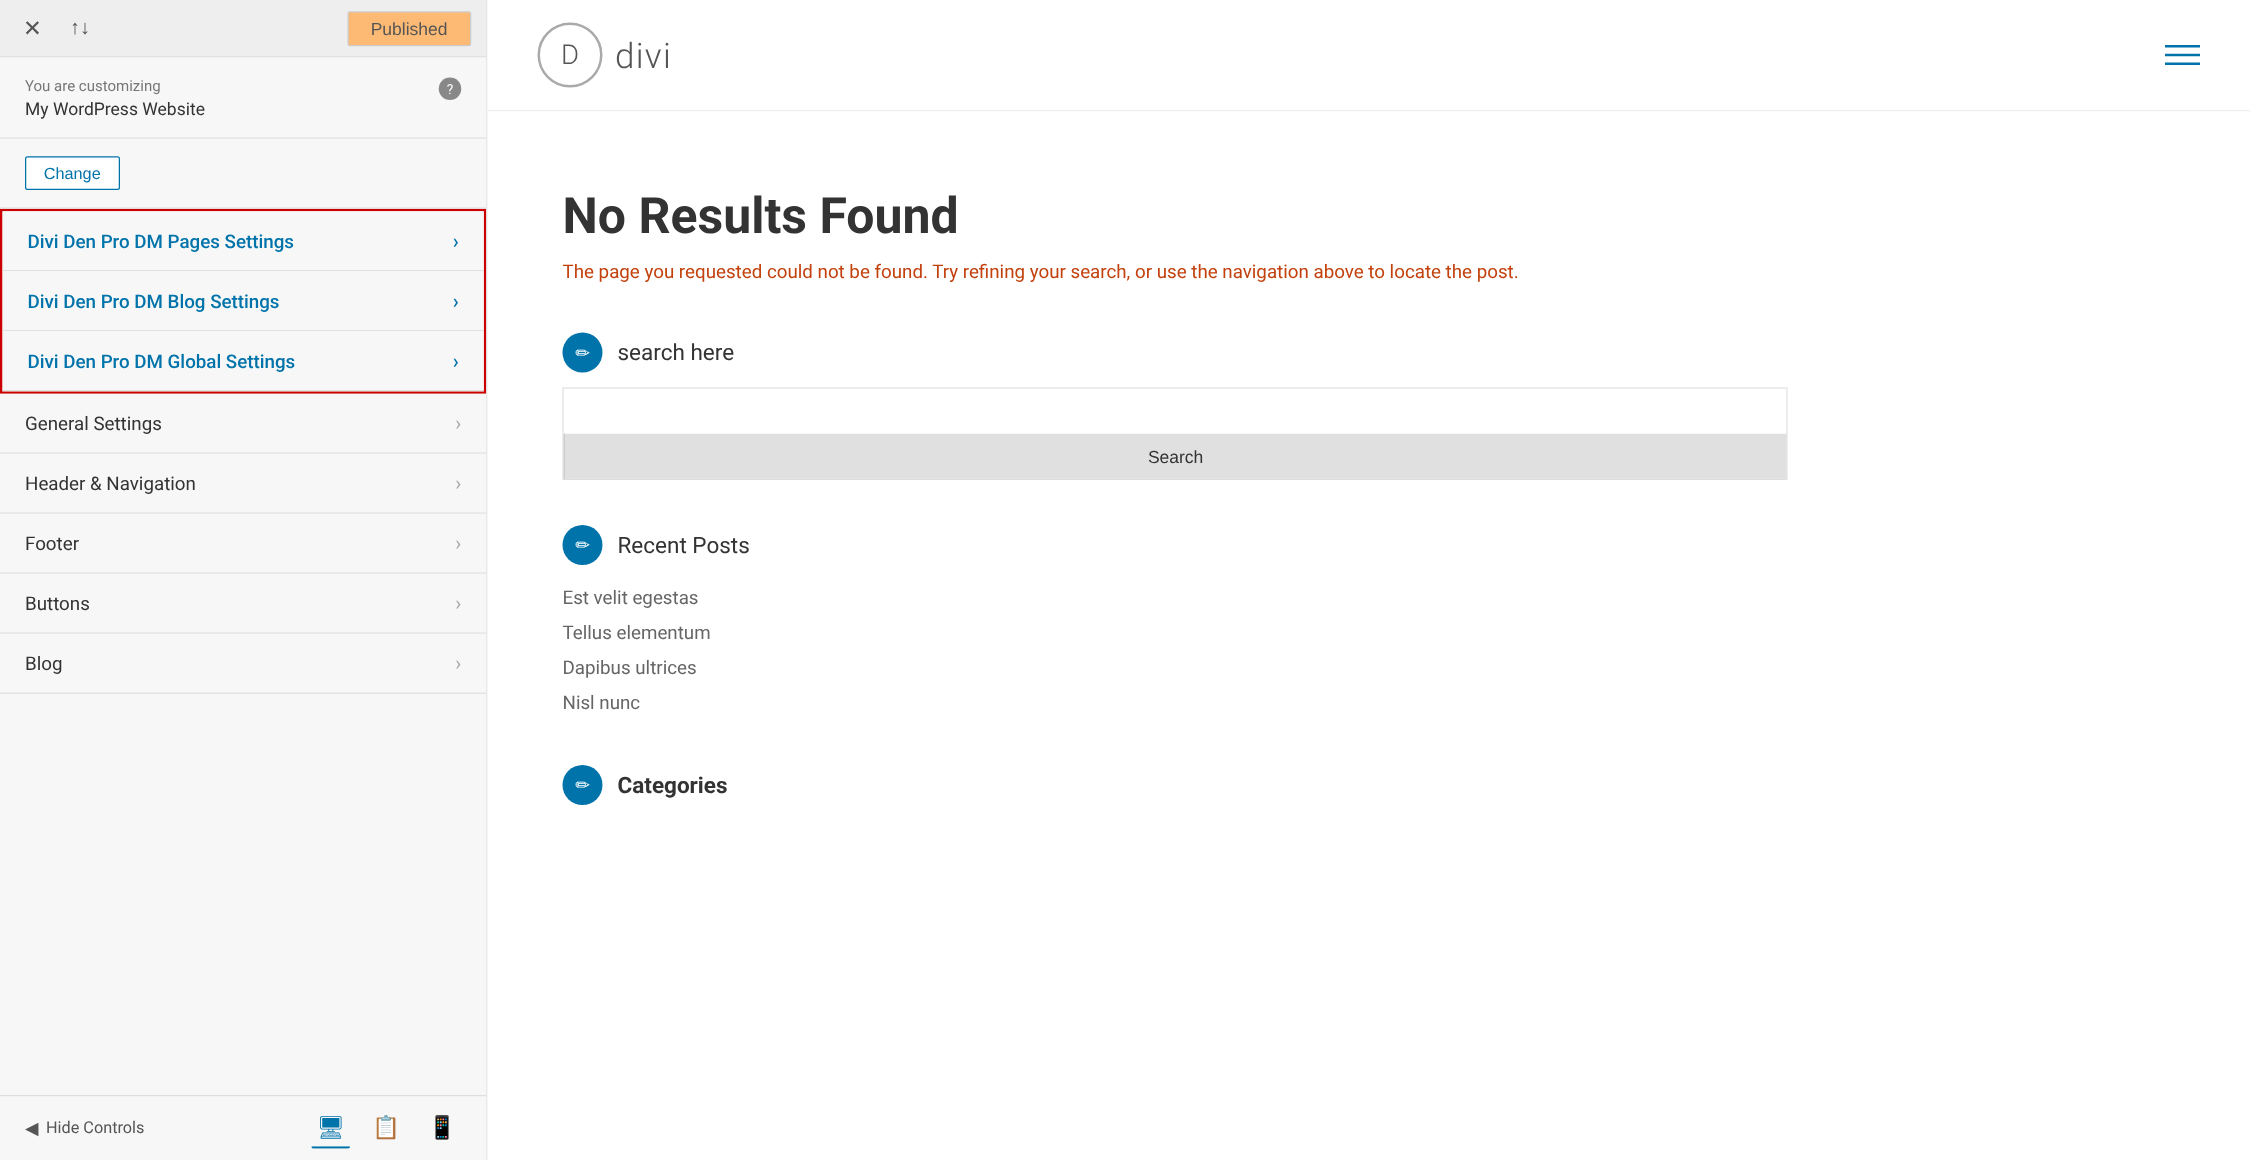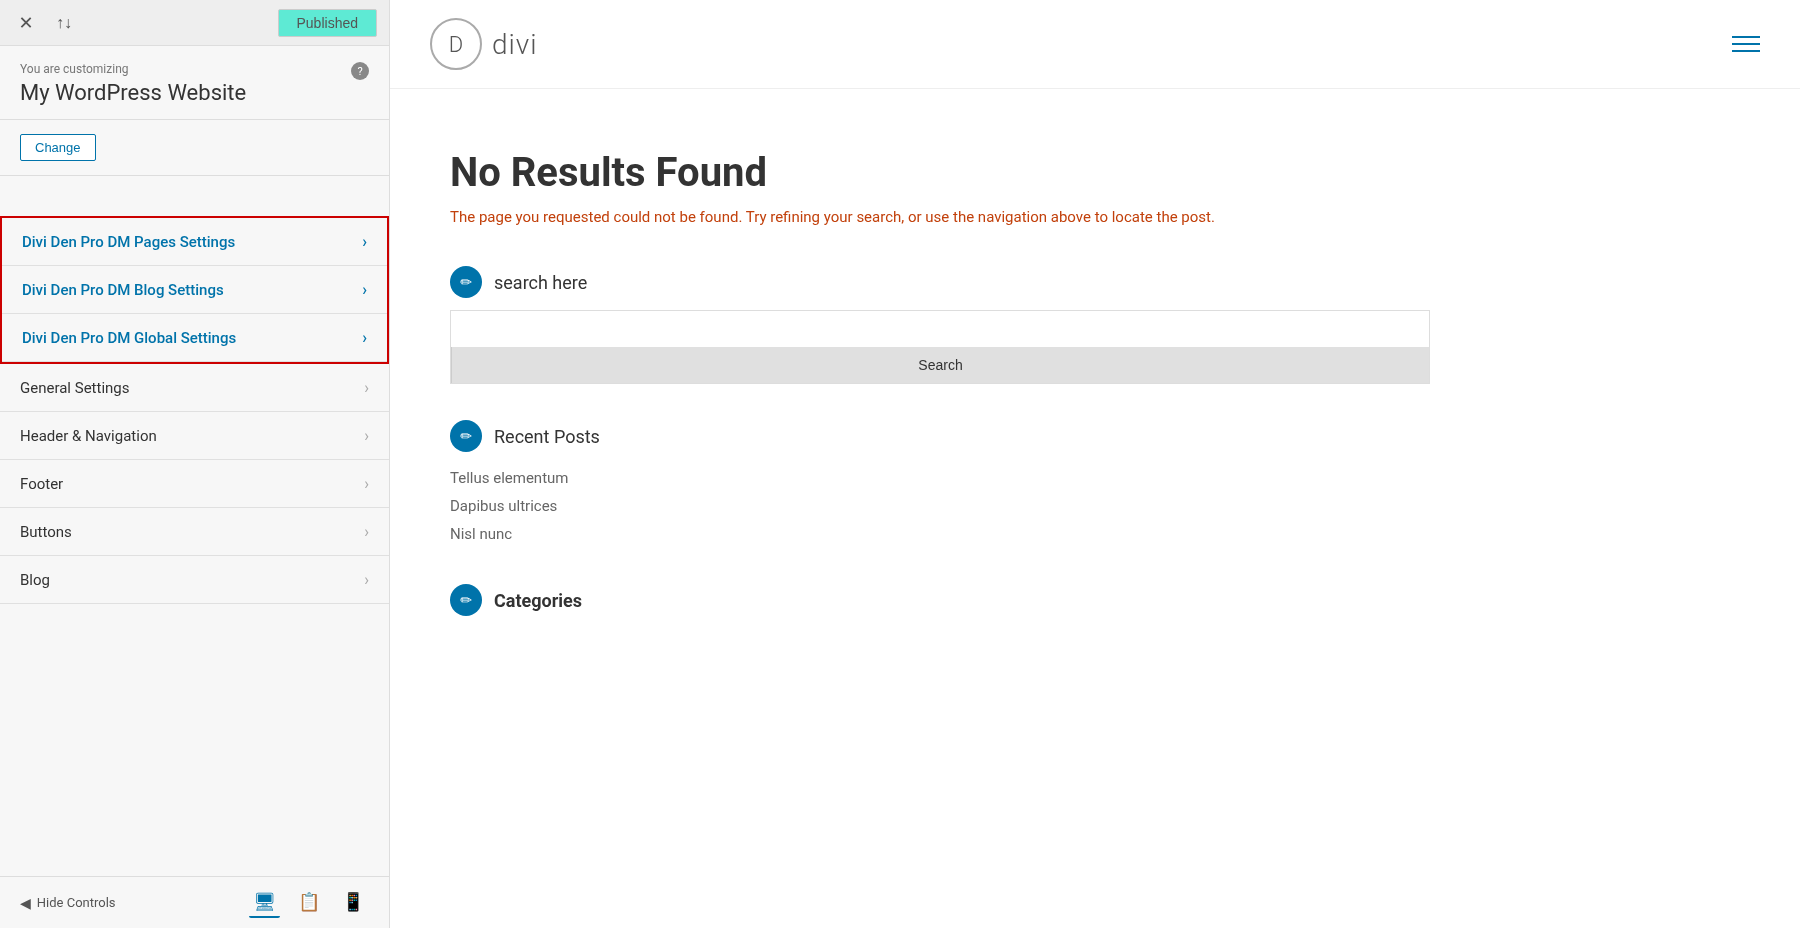--- a/index.html
+++ b/index.html
@@ -35,21 +35,21 @@
     }
     .sort-btn {
       width: 28px; height: 28px;
       background: none; border: none;
       cursor: pointer;
       font-size: 16px; color: #555;
       display: flex; align-items: center; justify-content: center;
     }
     .published-btn {
       margin-left: auto;
-      background: #5eead4;
+      background: #fdba74;
       border: 1px solid #ccc;
       padding: 5px 18px;
       font-size: 14px;
       color: #555;
       cursor: pointer;
       border-radius: 2px;
     }
 
     
     .customizing-section {
@@ -68,21 +68,21 @@
       border-radius: 50%;
       background: #888;
       color: #fff;
       font-size: 11px;
       display: inline-flex;
       align-items: center;
       justify-content: center;
       cursor: pointer;
     }
     .site-name {
-      font-size: 22px;
+      font-size: 14px;
       color: #333;
       font-weight: 400;
     }
 
     
     .active-theme-section {
       display: flex;
       align-items: center;
       padding: 14px 20px;
       border-bottom: 1px solid #ddd;
@@ -99,21 +99,20 @@
       font-size: 13px;
       cursor: pointer;
       border-radius: 2px;
     }
 
     
     .menu-list {
       flex: 1;
       overflow-y: auto;
       background: #f7f7f7;
-      margin-top: 40px;
     }
 
     .menu-item {
       display: flex;
       align-items: center;
       padding: 14px 20px;
       border-bottom: 1px solid #e0e0e0;
       cursor: pointer;
       font-size: 15px;
       color: #333;
@@ -419,20 +418,21 @@
         <button class="search-button">Search</button>
       </div>
     </div>
 
     <div class="widget-section">
       <div class="widget-header">
         <div class="edit-icon-circle">✏</div>
         <span class="widget-title">Recent Posts</span>
       </div>
       <ul class="recent-posts-list">
+        <li><a href="#">Est velit egestas</a></li>
         <li><a href="#">Tellus elementum</a></li>
         <li><a href="#">Dapibus ultrices</a></li>
         <li><a href="#">Nisl nunc</a></li>
       </ul>
     </div>
 
     <div class="widget-section">
       <div class="widget-header">
         <div class="edit-icon-circle">✏</div>
         <span class="widget-title categories-title">Categories</span>

